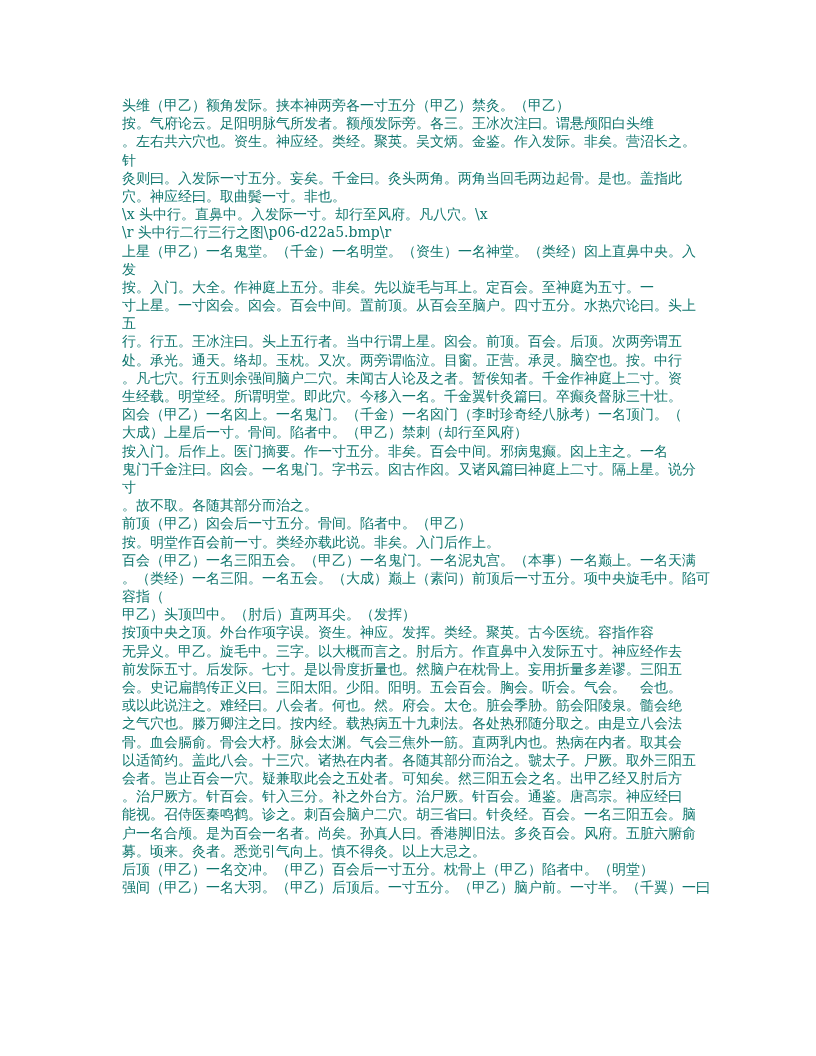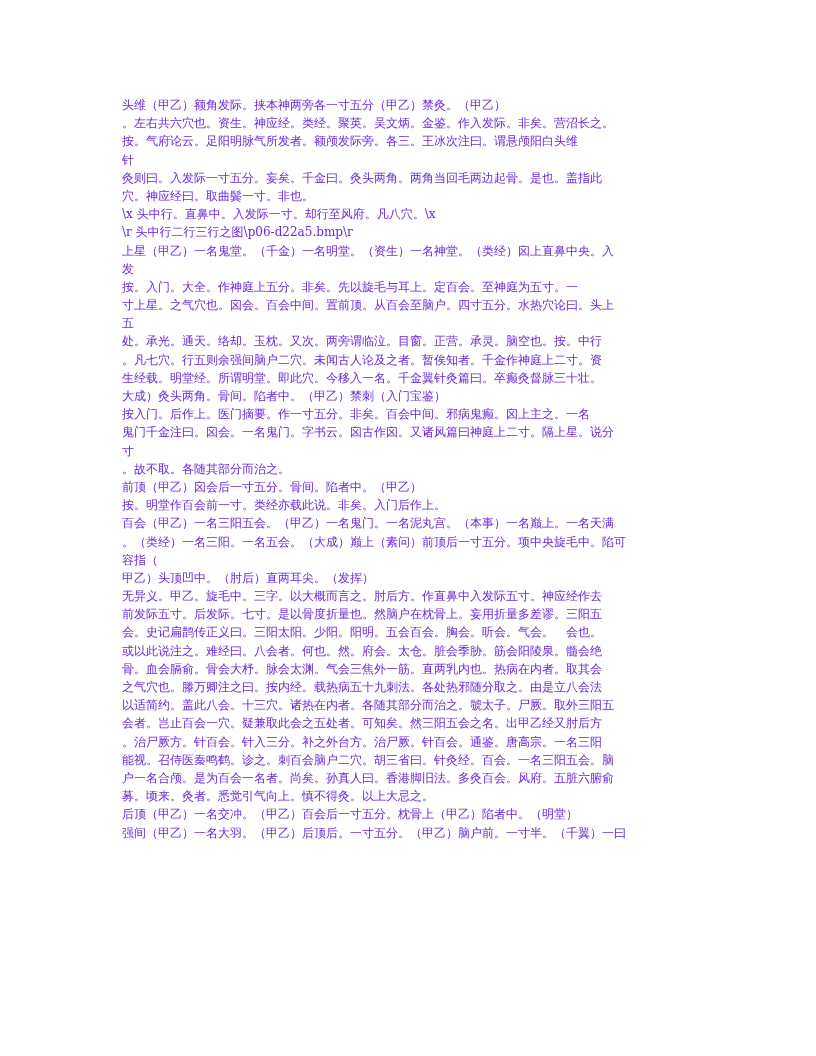--- a/index.html
+++ b/index.html
@@ -12,68 +12,71 @@
     height: 1056px;
     position: relative;
     overflow: hidden;
   }
   .page {
     position: absolute;
     left: 122px;
     top: 96px;
     width: 600px;
     font-family: "DejaVu Serif", "Liberation Serif", serif;
-    font-size: 12px;
+    font-size: 14px;
     line-height: 18.2px;
-    color: #6d28d9;
+    color: #0f766e;
   }
   .line {
     white-space: pre;
     height: 18.2px;
     overflow: visible;
   }
 </style>
 </head>
 <body>
 
 <div class="page">
   <div class="line">头维（甲乙）额角发际。挟本神两旁各一寸五分（甲乙）禁灸。（甲乙）</div>
+  <div class="line">按。气府论云。足阳明脉气所发者。额颅发际旁。各三。王冰次注曰。谓悬颅阳白头维</div>
   <div class="line">。左右共六穴也。资生。神应经。类经。聚英。吴文炳。金鉴。作入发际。非矣。营沼长之。</div>
-  <div class="line">按。气府论云。足阳明脉气所发者。额颅发际旁。各三。王冰次注曰。谓悬颅阳白头维</div>
   <div class="line">针</div>
   <div class="line">灸则曰。入发际一寸五分。妄矣。千金曰。灸头两角。两角当回毛两边起骨。是也。盖指此</div>
   <div class="line">穴。神应经曰。取曲鬓一寸。非也。</div>
   <div class="line">\x 头中行。直鼻中。入发际一寸。却行至风府。凡八穴。\x</div>
   <div class="line">\r 头中行二行三行之图\p06-d22a5.bmp\r</div>
   <div class="line">上星（甲乙）一名鬼堂。（千金）一名明堂。（资生）一名神堂。（类经）囟上直鼻中央。入</div>
   <div class="line">发</div>
   <div class="line">按。入门。大全。作神庭上五分。非矣。先以旋毛与耳上。定百会。至神庭为五寸。一</div>
-  <div class="line">寸上星。之气穴也。囟会。百会中间。置前顶。从百会至脑户。四寸五分。水热穴论曰。头上</div>
+  <div class="line">寸上星。一寸囟会。囟会。百会中间。置前顶。从百会至脑户。四寸五分。水热穴论曰。头上</div>
   <div class="line">五</div>
+  <div class="line">行。行五。王冰注曰。头上五行者。当中行谓上星。囟会。前顶。百会。后顶。次两旁谓五</div>
   <div class="line">处。承光。通天。络却。玉枕。又次。两旁谓临泣。目窗。正营。承灵。脑空也。按。中行</div>
   <div class="line">。凡七穴。行五则余强间脑户二穴。未闻古人论及之者。暂俟知者。千金作神庭上二寸。资</div>
   <div class="line">生经载。明堂经。所谓明堂。即此穴。今移入一名。千金翼针灸篇曰。卒癫灸督脉三十壮。</div>
-  <div class="line">大成）灸头两角。骨间。陷者中。（甲乙）禁刺（入门宝鉴）</div>
+  <div class="line">囟会（甲乙）一名囟上。一名鬼门。（千金）一名囟门（李时珍奇经八脉考）一名顶门。（</div>
+  <div class="line">大成）上星后一寸。骨间。陷者中。（甲乙）禁刺（却行至风府）</div>
   <div class="line">按入门。后作上。医门摘要。作一寸五分。非矣。百会中间。邪病鬼癫。囟上主之。一名</div>
   <div class="line">鬼门千金注曰。囟会。一名鬼门。字书云。囟古作囟。又诸风篇曰神庭上二寸。隔上星。说分</div>
   <div class="line">寸</div>
   <div class="line">。故不取。各随其部分而治之。</div>
   <div class="line">前顶（甲乙）囟会后一寸五分。骨间。陷者中。（甲乙）</div>
   <div class="line">按。明堂作百会前一寸。类经亦载此说。非矣。入门后作上。</div>
   <div class="line">百会（甲乙）一名三阳五会。（甲乙）一名鬼门。一名泥丸宫。（本事）一名巅上。一名天满</div>
   <div class="line">。（类经）一名三阳。一名五会。（大成）巅上（素问）前顶后一寸五分。项中央旋毛中。陷可</div>
   <div class="line">容指（</div>
   <div class="line">甲乙）头顶凹中。（肘后）直两耳尖。（发挥）</div>
+  <div class="line">按顶中央之顶。外台作项字误。资生。神应。发挥。类经。聚英。古今医统。容指作容</div>
   <div class="line">无异义。甲乙。旋毛中。三字。以大概而言之。肘后方。作直鼻中入发际五寸。神应经作去</div>
   <div class="line">前发际五寸。后发际。七寸。是以骨度折量也。然脑户在枕骨上。妄用折量多差谬。三阳五</div>
   <div class="line">会。史记扁鹊传正义曰。三阳太阳。少阳。阳明。五会百会。胸会。听会。气会。　会也。</div>
   <div class="line">或以此说注之。难经曰。八会者。何也。然。府会。太仓。脏会季胁。筋会阳陵泉。髓会绝</div>
+  <div class="line">之气穴也。滕万卿注之曰。按内经。载热病五十九刺法。各处热邪随分取之。由是立八会法</div>
   <div class="line">骨。血会膈俞。骨会大杼。脉会太渊。气会三焦外一筋。直两乳内也。热病在内者。取其会</div>
-  <div class="line">之气穴也。滕万卿注之曰。按内经。载热病五十九刺法。各处热邪随分取之。由是立八会法</div>
   <div class="line">以适简约。盖此八会。十三穴。诸热在内者。各随其部分而治之。虢太子。尸厥。取外三阳五</div>
   <div class="line">会者。岂止百会一穴。疑兼取此会之五处者。可知矣。然三阳五会之名。出甲乙经又肘后方</div>
-  <div class="line">。治尸厥方。针百会。针入三分。补之外台方。治尸厥。针百会。通鉴。唐高宗。一名三阳</div>
+  <div class="line">。治尸厥方。针百会。针入三分。补之外台方。治尸厥。针百会。通鉴。唐高宗。神应经曰</div>
   <div class="line">能视。召侍医秦鸣鹤。诊之。刺百会脑户二穴。胡三省曰。针灸经。百会。一名三阳五会。脑</div>
   <div class="line">户一名合颅。是为百会一名者。尚矣。孙真人曰。香港脚旧法。多灸百会。风府。五脏六腑俞</div>
   <div class="line">募。顷来。灸者。悉觉引气向上。慎不得灸。以上大忌之。</div>
   <div class="line">后顶（甲乙）一名交冲。（甲乙）百会后一寸五分。枕骨上（甲乙）陷者中。（明堂）</div>
   <div class="line">强间（甲乙）一名大羽。（甲乙）后顶后。一寸五分。（甲乙）脑户前。一寸半。（千翼）一曰</div>
 </div>
 
 </body></html>

